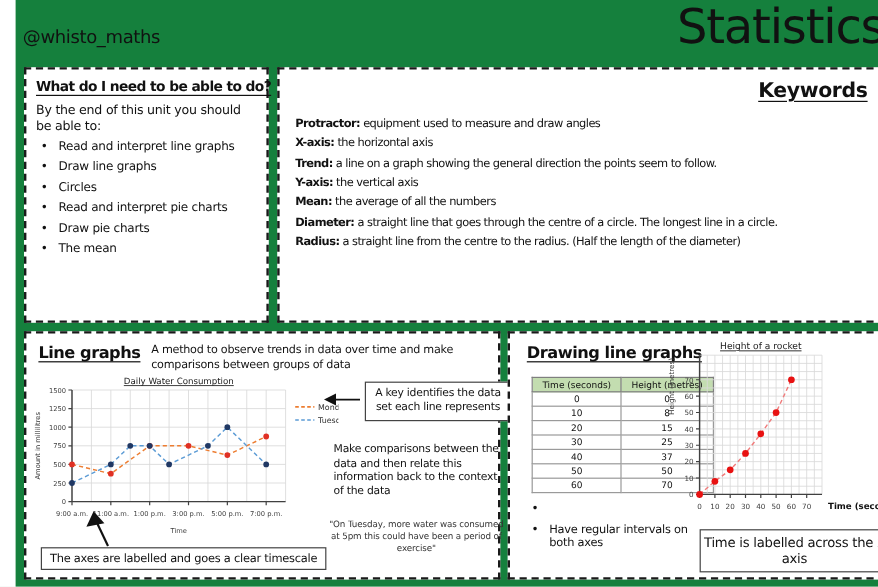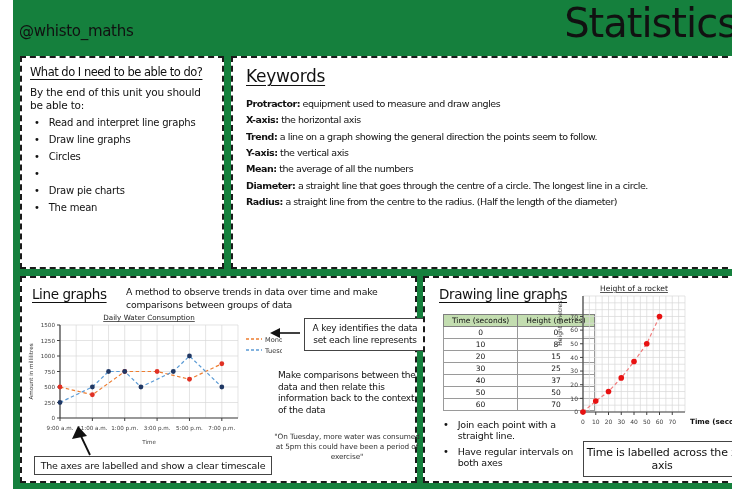--- a/index.html
+++ b/index.html
@@ -5,21 +5,21 @@
   html,body{margin:0;padding:0;background:#fff;}
   .page{position:relative;width:732px;height:489px;background:#15803d;overflow:hidden;
         font-family:"DejaVu Sans",sans-serif;color:#111;margin-left:13px;}
   .handle{position:absolute;left:6px;top:22px;font-size:15px;letter-spacing:-0.3px;}
   .main-title{position:absolute;right:8px;top:0px;font-size:40px;letter-spacing:-1px;}
   .box{position:absolute;border:2px dashed #1a1a1a;background:#fff;box-sizing:border-box;}
   .box-objectives{left:7px;top:56px;width:204px;height:213px;padding:7px 8px;}
   .box-keywords{left:218px;top:56px;width:507px;height:213px;padding:8px 13px;}
   .box-linegraphs{left:7px;top:276px;width:397px;height:207px;}
   .box-drawing{left:410px;top:276px;width:315px;height:207px;}
-  .sec-title{font-weight:normal;text-decoration:underline;text-underline-offset:3px;}
+  .sec-title{font-weight:bold;text-decoration:underline;text-underline-offset:3px;text-align:right;}
   .obj-title{font-size:11.5px;letter-spacing:-0.5px;white-space:nowrap;}
   .obj-intro{font-size:10.5px;margin-top:7px;line-height:1.25;letter-spacing:-0.2px;}
   .bullet-row{display:flex;gap:9px;font-size:10px;margin-top:5px;letter-spacing:-0.2px;padding-left:4px;}
   .dot{font-size:10px;line-height:1.2;}
   .kw-title{font-size:17px;letter-spacing:-0.3px;}
   .kw-list{margin-top:10px;}
   .kw-line{font-size:9.5px;letter-spacing:-0.45px;line-height:1.72;white-space:nowrap;}
   .lg-title{position:absolute;left:10px;top:8px;font-size:13.5px;letter-spacing:-0.4px;}
   .lg-desc{position:absolute;left:104px;top:8px;width:292px;font-size:9.3px;line-height:1.35;letter-spacing:-0.2px;}
   .note-box{border:1px solid #444;background:#fff;text-align:center;}
@@ -58,20 +58,21 @@
         <div class="bullet-row">
           <span class="dot">•</span>
           <span>Draw line graphs</span>
         </div>
         <div class="bullet-row">
           <span class="dot">•</span>
           <span>Circles</span>
         </div>
         <div class="bullet-row">
           <span class="dot">•</span>
+          <span>Read and interpret pie charts</span>
         </div>
         <div class="bullet-row">
           <span class="dot">•</span>
           <span>Draw pie charts</span>
         </div>
         <div class="bullet-row">
           <span class="dot">•</span>
           <span>The mean</span>
         </div>
       </div>
@@ -173,21 +174,21 @@
     </svg>
     <div class="note-box key-note">A key identifies the data set each line represents</div>
 
     <div class="cmp-note">Make comparisons between the data and then relate this information back to the context of the data</div>
     <div class="quote">"On Tuesday, more water was consumed at 5pm this could have been a period of exercise"</div>
 
     <svg class="arrow-axes" width="26" height="30" xmlns="http://www.w3.org/2000/svg">
       <line x1="20" y1="29" x2="10" y2="8" stroke="#111" stroke-width="1.8"></line>
       <polygon points="8,0 2,13 17,10" fill="#111"></polygon>
     </svg>
-    <div class="note-box axes-note">The axes are labelled and show a clear timescale</div>
+    <div class="note-box axes-note">The axes are labelled and goes a clear timescale</div>
   </div>
 
   <div class="box box-drawing">
     <div class="sec-title dr-title">Drawing line graphs</div>
 
     <table class="rocket-table">
       <thead>
           <tr>
             <th>Time (seconds)</th>
             <th>Height (metres)</th>
@@ -221,21 +222,20 @@
           <tr>
             <td>60</td>
             <td>70</td>
           </tr>
         </tbody>
     </table>
 
     <div class="dr-bullets">
         <div class="bullet-row">
           <span class="dot">•</span>
-          <span>Join each point with a straight line.</span>
         </div>
         <div class="bullet-row">
           <span class="dot">•</span>
           <span>Have regular intervals on both axes</span>
         </div>
       </div>
 
     <svg class="chart2" width="185" height="158" xmlns="http://www.w3.org/2000/svg">
         <line x1="28" y1="132" x2="28" y2="16" stroke="#d9d9d9" stroke-width="0.7"></line>
         <line x1="34.375" y1="132" x2="34.375" y2="16" stroke="#d9d9d9" stroke-width="0.7"></line>

